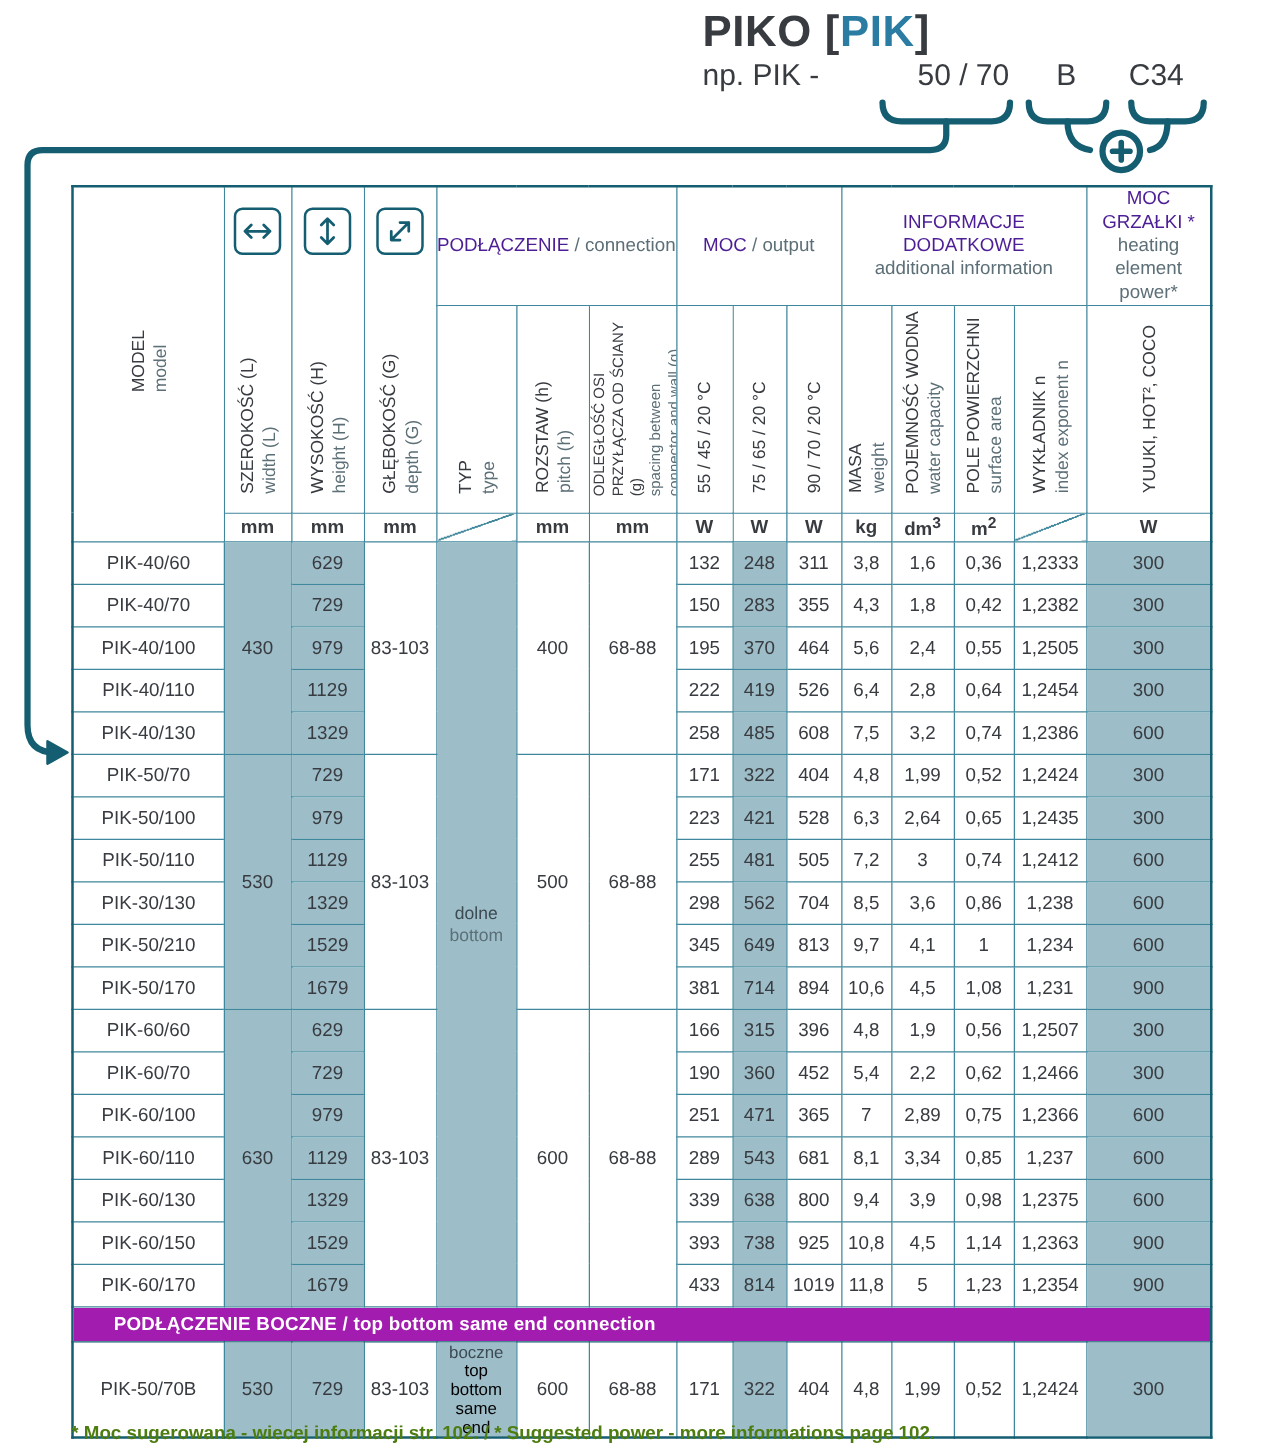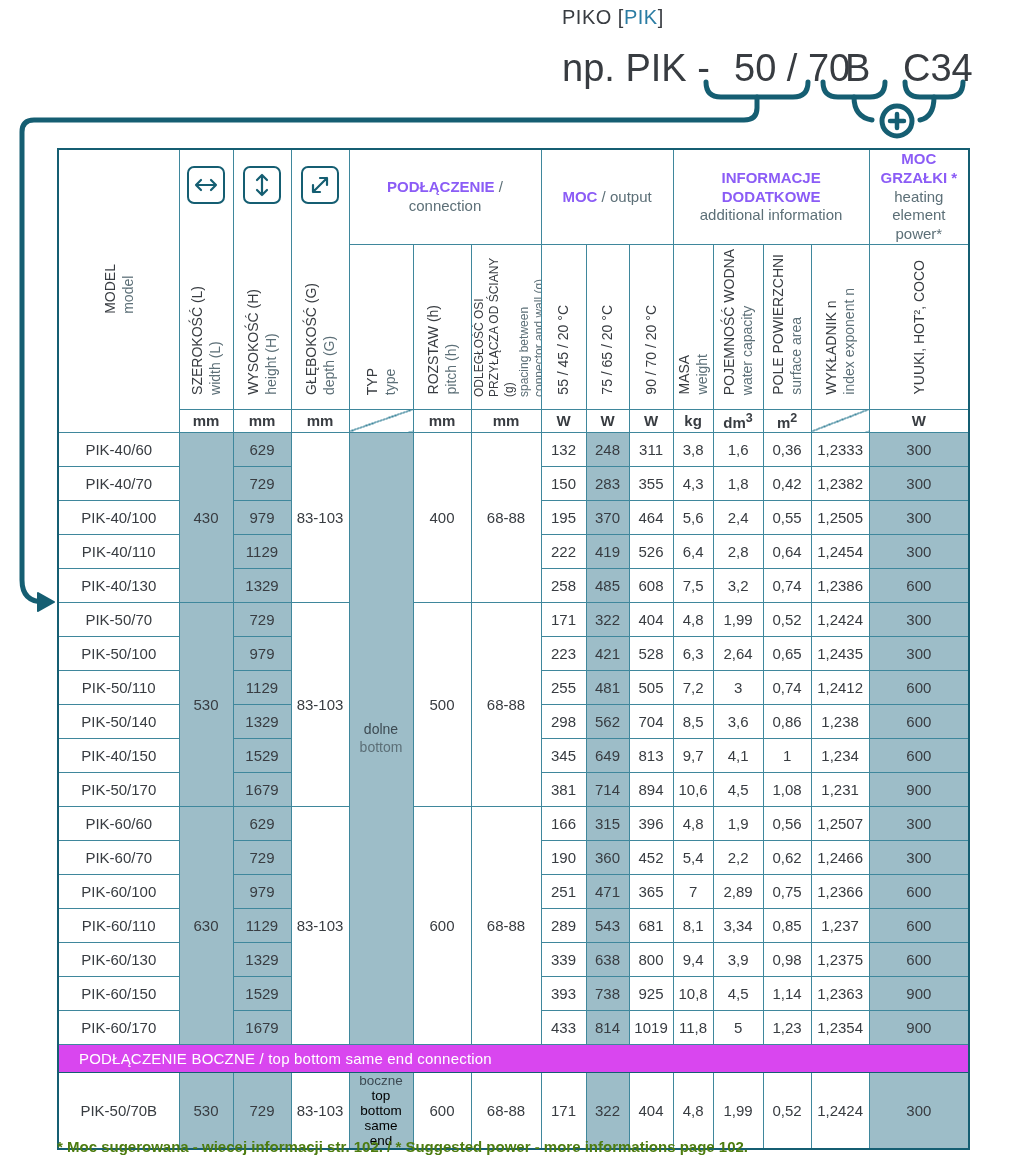--- a/index.html
+++ b/index.html
@@ -3,38 +3,38 @@
 <meta charset="utf-8">
 <style>
   html,body{margin:0;padding:0;}
   body{
     width:1014px;height:1164px;position:relative;background:#fff;
     font-family:"Liberation Sans",sans-serif;color:#383c41;
     -webkit-font-smoothing:antialiased;
   }
   .abs{position:absolute;}
   
-  .title{left:562px;top:6px;font-size:20px;font-weight:400;letter-spacing:.5px;white-space:nowrap;}
+  .title{left:562px;top:6px;font-size:35px;font-weight:700;letter-spacing:.5px;white-space:nowrap;}
   .title .hl{color:#2a7ca3;}
-  .subtitle{top:47px;font-size:38px;font-weight:500;white-space:nowrap;}
+  .subtitle{top:47px;font-size:24px;font-weight:500;white-space:nowrap;}
   
   #deco{left:0;top:0;pointer-events:none;}
   
   table.spec{
     border-collapse:collapse;table-layout:fixed;position:absolute;left:57px;top:148px;
     width:911px;background:#fff;
   }
   table.spec th,table.spec td{border:1px solid #3f879c;padding:0;overflow:hidden;}
   table.spec{border:2px solid #155e72;}
   thead th{font-weight:normal;vertical-align:bottom;text-align:center;background:#fff;position:relative;}
   tr.r1 th{height:92px;}
   tr.r2 th{height:160px;}
   tr.units th{height:22px;font-weight:700;font-size:15px;vertical-align:middle;color:#383c41;}
   .grouphead{vertical-align:middle !important;font-size:15px;line-height:1.25;}
-  .grouphead .pl{font-weight:700;color:#8b5cf6;}
+  .grouphead .pl{font-weight:400;color:#4c1d95;}
   .grouphead .en{font-weight:400;color:#5c6f77;}
   .vt{writing-mode:vertical-rl;transform:rotate(180deg);display:inline-block;
       font-size:14px;line-height:1.3;margin-bottom:10px;text-align:left;}
   .vt .pl{color:#383c41;}
   .vt .en{color:#5c6f77;}
   .vt.small{font-size:12px;line-height:1.25;margin-bottom:8px;}
   .vt.mid{margin-bottom:0;}
   th.modelhead{vertical-align:middle;}
   .dim-icon{position:absolute;top:16px;left:50%;transform:translateX(-50%);
     width:34px;height:34px;border:2px solid #155e72;border-radius:7px;background:#fff;
@@ -43,22 +43,22 @@
     transparent calc(50% - 0.7px),#3f879c calc(50% - 0.7px),
     #3f879c calc(50% + 0.7px),transparent calc(50% + 0.7px));}
   
   tbody tr{height:34px;}
   td.c{text-align:center;vertical-align:middle;font-size:15px;color:#383c41;background:#fff;}
   td.teal{background:#9dbdc8;}
   td.typcell{font-size:14px;line-height:1.3;}
   td.typcell .pl{color:#3c4a52;}
   td.typcell .en{color:#5c6f77;}
   tr.bannerrow{height:28px;}
-  tr.bannerrow td{background:#d946ef;border:1px solid #155e72;color:#fff;font-weight:400;
-    font-size:15px;text-align:left;vertical-align:middle;padding-left:20px;letter-spacing:.2px;}
+  tr.bannerrow td{background:#a21caf;border:1px solid #155e72;color:#fff;font-weight:700;
+    font-size:15px;text-align:left;vertical-align:middle;padding-left:32px;letter-spacing:.2px;}
   tr.brow{height:72px;}
   td.typcell-b{font-size:13.5px;line-height:1.12;margin-top:41px;}
   td.typcell-b .pl{color:#3c4a52;}
   td.typcell-b .en{color:#000000;}
   
   .footnote{left:57px;top:1138px;font-size:15px;font-weight:700;color:#4d7c0f;white-space:nowrap;}
 </style>
 </head>
 <body>
 
@@ -301,33 +301,33 @@
         <td class="c">255</td>
         <td class="c teal">481</td>
         <td class="c">505</td>
         <td class="c">7,2</td>
         <td class="c">3</td>
         <td class="c">0,74</td>
         <td class="c">1,2412</td>
         <td class="c teal">600</td>
       </tr>
       <tr>
-        <td class="c">PIK-50/140</td>
+        <td class="c">PIK-30/130</td>
         <td class="c teal">1329</td>
         <td class="c">298</td>
         <td class="c teal">562</td>
         <td class="c">704</td>
         <td class="c">8,5</td>
         <td class="c">3,6</td>
         <td class="c">0,86</td>
         <td class="c">1,238</td>
         <td class="c teal">600</td>
       </tr>
       <tr>
-        <td class="c">PIK-40/150</td>
+        <td class="c">PIK-50/210</td>
         <td class="c teal">1529</td>
         <td class="c">345</td>
         <td class="c teal">649</td>
         <td class="c">813</td>
         <td class="c">9,7</td>
         <td class="c">4,1</td>
         <td class="c">1</td>
         <td class="c">1,234</td>
         <td class="c teal">600</td>
       </tr>

